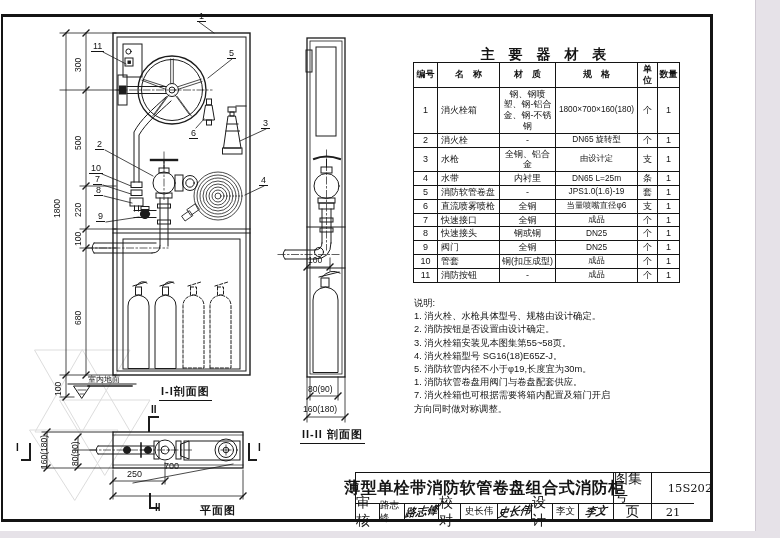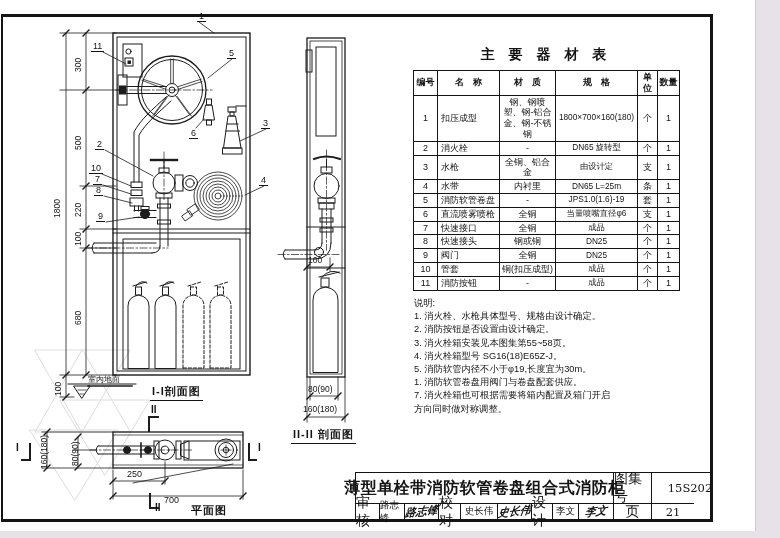--- a/index.html
+++ b/index.html
@@ -1,21 +1,21 @@
 <!DOCTYPE html>
 <html><head>
 <meta charset="utf-8">
 <style>
   html,body{margin:0;padding:0;}
   body{width:780px;height:538px;position:relative;background:#e6e2e8;font-family:"Liberation Sans",sans-serif;color:#141414;overflow:hidden;}
   .page{position:absolute;left:0;top:0;width:756px;height:532px;background:#ffffff;}
   .frame{position:absolute;background:#141414;}
   
   .tbl-title{position:absolute;left:413px;top:46px;width:266px;text-align:center;font-size:14px;font-weight:bold;letter-spacing:5px;}
-  table.equip{position:absolute;left:413px;top:70px;width:266px;border-collapse:collapse;table-layout:fixed;font-size:9px;line-height:1.2;}
+  table.equip{position:absolute;left:413px;top:62px;width:266px;border-collapse:collapse;table-layout:fixed;font-size:9px;line-height:1.2;}
   table.equip th,table.equip td{border:1px solid #141414;text-align:center;padding:1px 1px;overflow:hidden;}
   table.equip th{font-weight:bold;height:14px;}
   table.equip td.c1{text-align:left;padding-left:3px;}
   table.equip td.c3{font-size:8.3px;margin-left:20px;}
   
   .notes{position:absolute;left:414px;top:297px;width:260px;font-size:9.3px;line-height:13.2px;}
   .notes .note-line{white-space:pre-line;}
   
   .tb{position:absolute;left:355px;top:472px;width:357px;height:49px;border:1.6px solid #141414;box-sizing:border-box;}
   .tb .cell{position:absolute;box-sizing:border-box;border-left:1px solid #141414;display:flex;align-items:center;justify-content:center;}
@@ -23,21 +23,21 @@
   .tb .r2{top:30px;height:16px;border-top:1px solid #141414;}
   .doc-title{font-size:16px;font-weight:bold;white-space:nowrap;letter-spacing:.5px;}
   .small-lb{font-size:14px;}
   .name-lb{font-size:9.5px;}
   .num-lb{font-size:11.5px;font-family:"DejaVu Serif",serif;}
   .sig{font-style:italic;font-weight:bold;font-size:11px;transform:rotate(-6deg) skewX(-14deg);white-space:nowrap;}
   
   .ov{position:absolute;font-size:8.5px;white-space:nowrap;}
   .rot{transform:rotate(-90deg);transform-origin:0 0;}
   .callout{font-size:9px;border-bottom:1px solid #141414;padding:0 2px;line-height:10px;}
-  .view-lb{font-size:11px;font-weight:bold;border-bottom:1.5px solid #141414;padding:0 2px 1px;letter-spacing:1px;}
+  .view-lb{font-size:11px;font-weight:bold;border-bottom:1.5px solid #141414;padding:0 2px 1px;letter-spacing:1px;margin-left:9px;}
   .marker{font-size:10px;font-weight:bold;}
   svg{position:absolute;left:0;top:0;}
   .edge-r{position:absolute;right:0;top:0;width:24px;height:538px;background:#e6e2e8;border-left:1px solid #cfc9d2;}
   .edge-b{position:absolute;left:0;top:531px;width:780px;height:7px;background:#e6e2e8;}
 </style>
 </head>
 <body>
 
 <div class="page"></div>
 
@@ -368,21 +368,21 @@
   <span class="ov view-lb" style="left:150px;top:384px;">I-I剖面图</span>
 
   <span class="ov" style="left:308px;top:255px;">100</span>
   <span class="ov" style="left:308px;top:384px;">80(90)</span>
   <span class="ov" style="left:303px;top:404px;">160(180)</span>
   <span class="ov view-lb" style="left:291px;top:427px;">II-II 剖面图</span>
 
   <span class="ov rot" style="left:39px;top:469px;">160(180)</span>
   <span class="ov rot" style="left:70px;top:466px;">80(90)</span>
   <span class="ov" style="left:127px;top:469px;font-size:9px;">250</span>
-  <span class="ov" style="left:164px;top:495px;font-size:9px;">700</span>
+  <span class="ov" style="left:164px;top:461px;font-size:9px;">700</span>
   <span class="ov view-lb" style="left:189px;top:503px;">平面图</span>
 
   <span class="ov marker" style="left:16px;top:442px;">I</span>
   <span class="ov marker" style="left:258px;top:442px;">I</span>
   <span class="ov marker" style="left:151px;top:404px;">II</span>
   <span class="ov marker" style="left:155px;top:502px;">II</span>
 
   <span class="ov callout" style="left:197px;top:11px;">1</span>
   <span class="ov callout" style="left:91px;top:41px;">11</span>
   <span class="ov callout" style="left:227px;top:48px;">5</span>
@@ -412,21 +412,21 @@
         <th>名　称</th>
         <th>材　质</th>
         <th>规　格</th>
         <th>单位</th>
         <th>数量</th>
       </tr>
     </thead>
   <tbody>
       <tr>
         <td class="c0">1</td>
-        <td class="c1">扣压成型</td>
+        <td class="c1">消火栓箱</td>
         <td class="c2">钢、钢喷塑、钢-铝合金、钢-不锈钢</td>
         <td class="c3">1800×700×160(180)</td>
         <td class="c4">个</td>
         <td class="c5">1</td>
       </tr>
       <tr>
         <td class="c0">2</td>
         <td class="c1">消火栓</td>
         <td class="c2">-</td>
         <td class="c3">DN65 旋转型</td>

